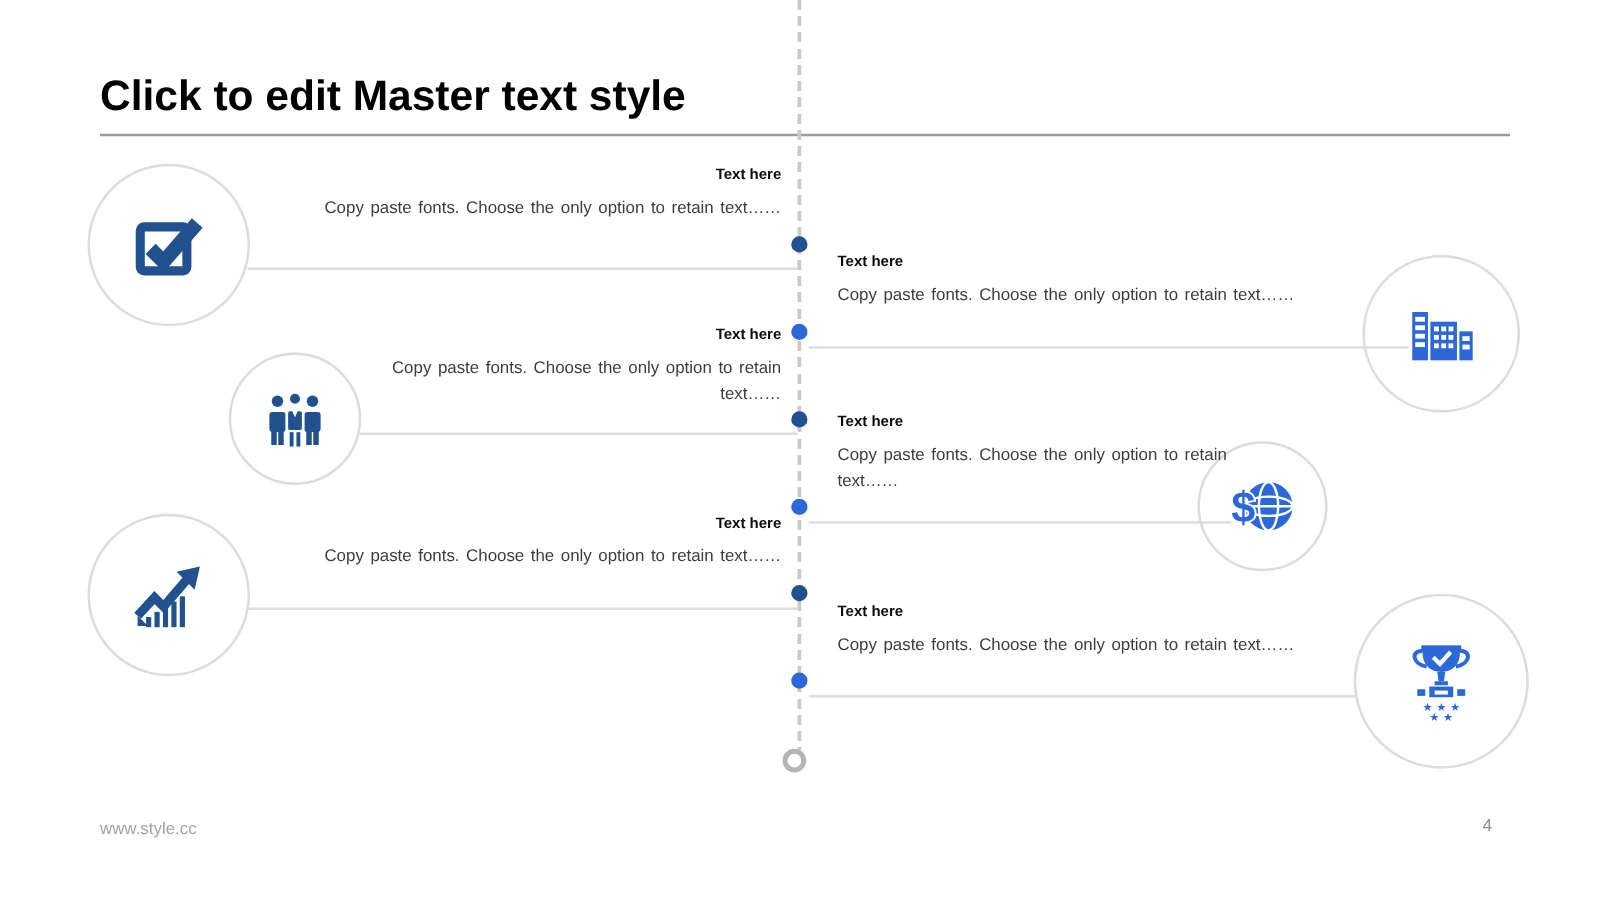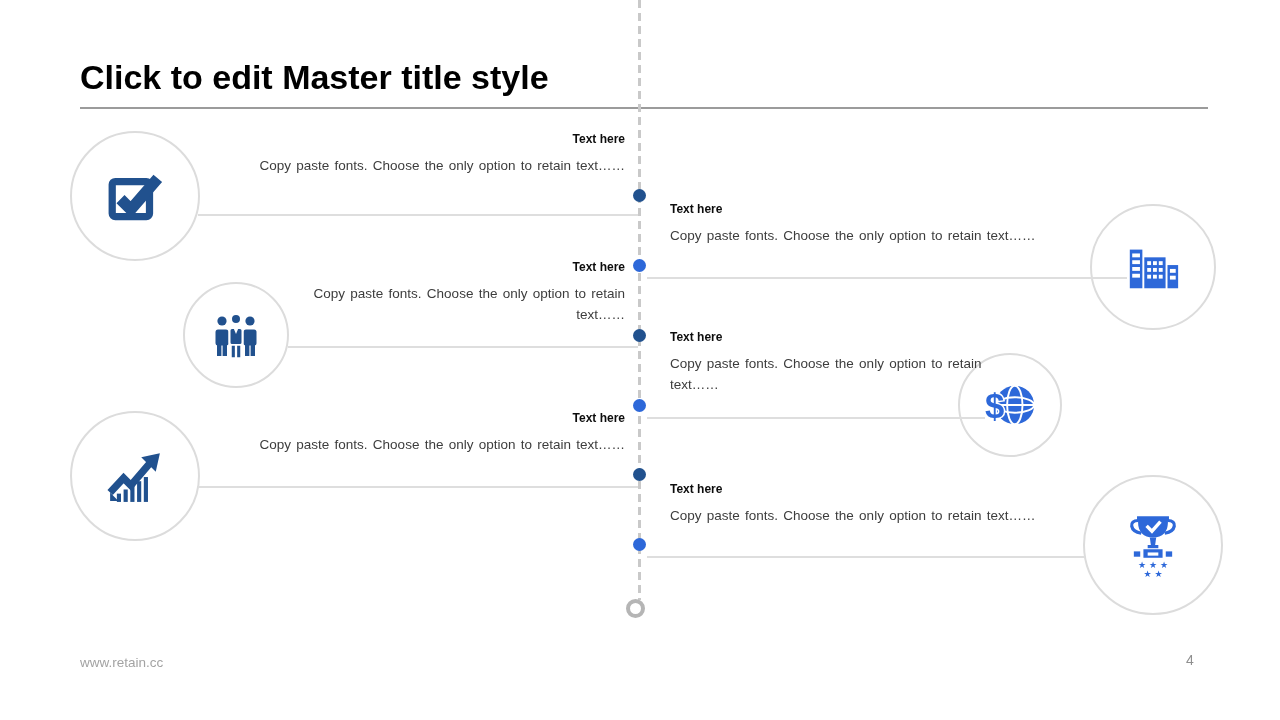--- a/index.html
+++ b/index.html
@@ -144,21 +144,21 @@
     font-size: 14px;
     color: #8F8F8F;
   }
   .star-text { font-family: "DejaVu Sans", sans-serif; }
 </style>
 </head>
 <body>
 
 <div class="slide">
 
-  <div class="slide-title">Click to edit Master title style</div>
+  <div class="slide-title">Click to edit Master text style</div>
   <div class="title-rule"></div>
 
   <div class="timeline"></div>
   <div class="end-ring"></div>
 
   <div class="dot dot-dark d1"></div>
   <div class="dot dot-bright d2"></div>
   <div class="dot dot-dark d3"></div>
   <div class="dot dot-bright d4"></div>
   <div class="dot dot-dark d5"></div>
@@ -277,16 +277,16 @@
       <rect x="20" y="31" width="10" height="3" fill="currentColor"></rect>
       <rect x="16" y="35" width="18" height="8" fill="currentColor"></rect>
       <rect x="20" y="38" width="10" height="3" fill="#fff"></rect>
       <rect x="7" y="37" width="6" height="5" fill="currentColor"></rect>
       <rect x="37" y="37" width="6" height="5" fill="currentColor"></rect>
       <text class="star-text" x="25" y="53" text-anchor="middle" font-size="8.5" fill="currentColor">★ ★ ★</text>
       <text class="star-text" x="25" y="61" text-anchor="middle" font-size="8.5" fill="currentColor">★ ★</text>
     </svg>
   </div>
 
-  <a class="footer-url" href="#">www.retain.cc</a>
+  <a class="footer-url" href="#">www.style.cc</a>
   <div class="page-number">4</div>
 
 </div>
 
 </body></html>

